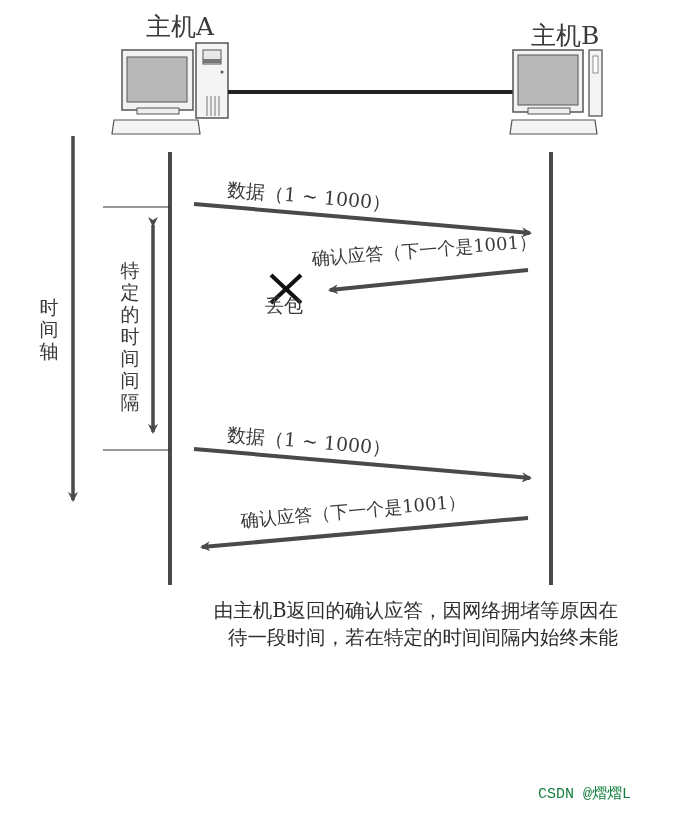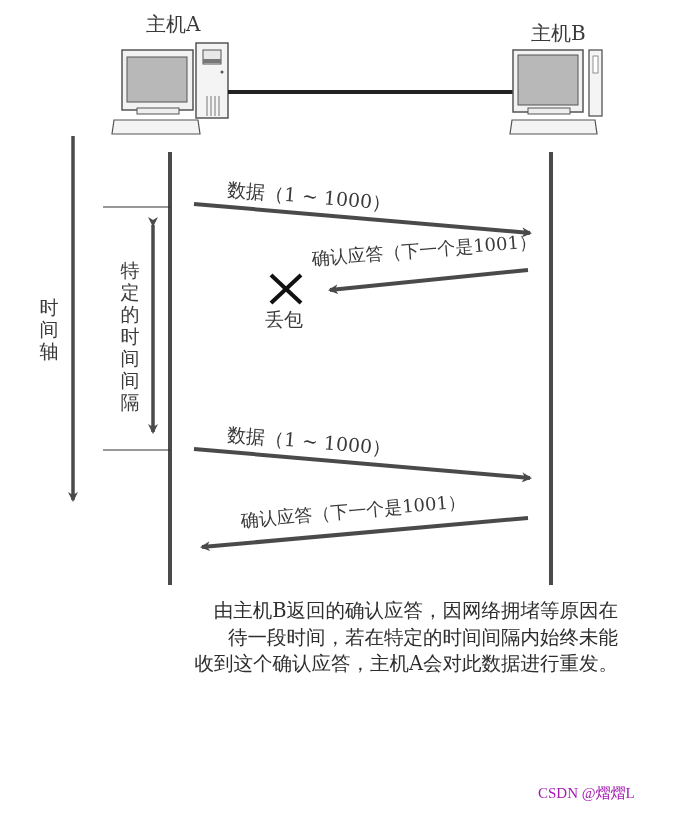--- a/index.html
+++ b/index.html
@@ -1,26 +1,26 @@
 <!DOCTYPE html>
 <html><head>
 <meta charset="utf-8">
 <style>
   html, body { margin: 0; padding: 0; background: #ffffff; }
   body { width: 677px; height: 813px; position: relative; overflow: hidden;
          font-family: "DejaVu Serif", "Liberation Serif", serif; color: #333; }
   .canvas { position: absolute; left: 0; top: 0; width: 677px; height: 813px; }
   .lbl { position: absolute; font-size: 19px; color: #3a3a3a; white-space: nowrap; line-height: 1; }
-  .host-label { font-size: 20px; }
+  .host-label { font-size: 25px; }
   .vtext { position: absolute; font-size: 19px; color: #3a3a3a; line-height: 22px; width: 22px; text-align: center; }
   .desc { position: absolute; left: 78px; top: 598px; width: 540px; font-size: 19.5px;
           line-height: 26.5px; color: #2e2e2e; }
   .desc div { white-space: nowrap; text-align: right; }
-  .watermark { position: absolute; left: 538px; top: 784px; font-family: Liberation Serif, serif;
-               font-size: 15px; color: #a21caf; white-space: nowrap; }
+  .watermark { position: absolute; left: 538px; top: 784px; font-family: Liberation Mono, monospace;
+               font-size: 15px; color: #15803d; white-space: nowrap; }
 </style>
 </head>
 <body>
 
 <div class="canvas">
 
   <svg width="677" height="813" style="position:absolute;left:0;top:0">
     <defs>
       <marker id="arr" markerWidth="10" markerHeight="10" refX="8" refY="5" orient="auto" markerUnits="userSpaceOnUse">
         <path d="M0,0 L10,5 L0,10 L3,5 Z" fill="#4a4a4a"></path>
@@ -90,22 +90,21 @@
     <div>间</div>
     <div>间</div>
     <div>隔</div>
   </div>
 
   <div class="lbl" style="left:228px;top:180px;transform:rotate(4.9deg);transform-origin:left top;">数据（1 ~ 1000）</div>
   <div class="lbl" style="left:311px;top:250px;transform:rotate(-4.5deg);transform-origin:left top;font-size:18px;">确认应答（下一个是1001）</div>
   <div class="lbl" style="left:228px;top:425px;transform:rotate(4.9deg);transform-origin:left top;">数据（1 ~ 1000）</div>
   <div class="lbl" style="left:240px;top:512px;transform:rotate(-5deg);transform-origin:left top;font-size:18px;">确认应答（下一个是1001）</div>
 
-  <div class="lbl" style="left:265px;top:310px;">丢包</div>
+  <div class="lbl" style="left:265px;top:296px;">丢包</div>
 
   <div class="desc">
     <div>由主机B返回的确认应答，因网络拥堵等原因在</div>
     <div>待一段时间，若在特定的时间间隔内始终未能</div>
-    <div>收到这个确认应答，主机A会对此数据进行重发。</div>
   </div>
 
   <div class="watermark">CSDN @熠熠L</div>
 </div>
 
 </body></html>

